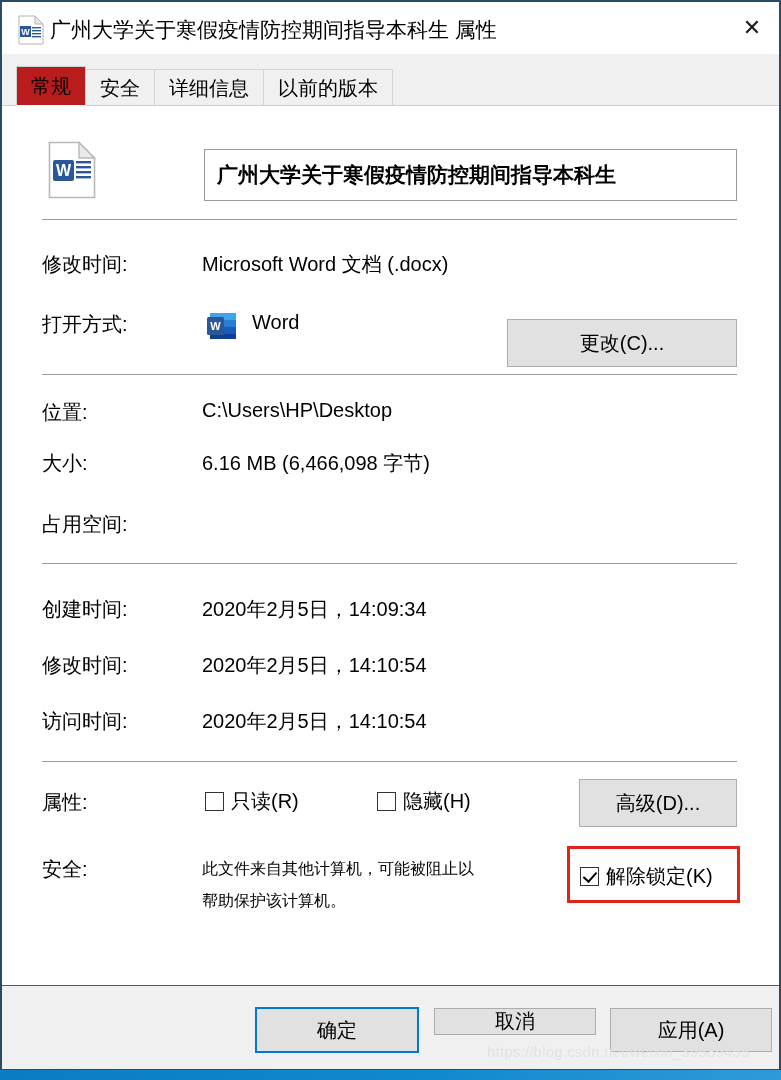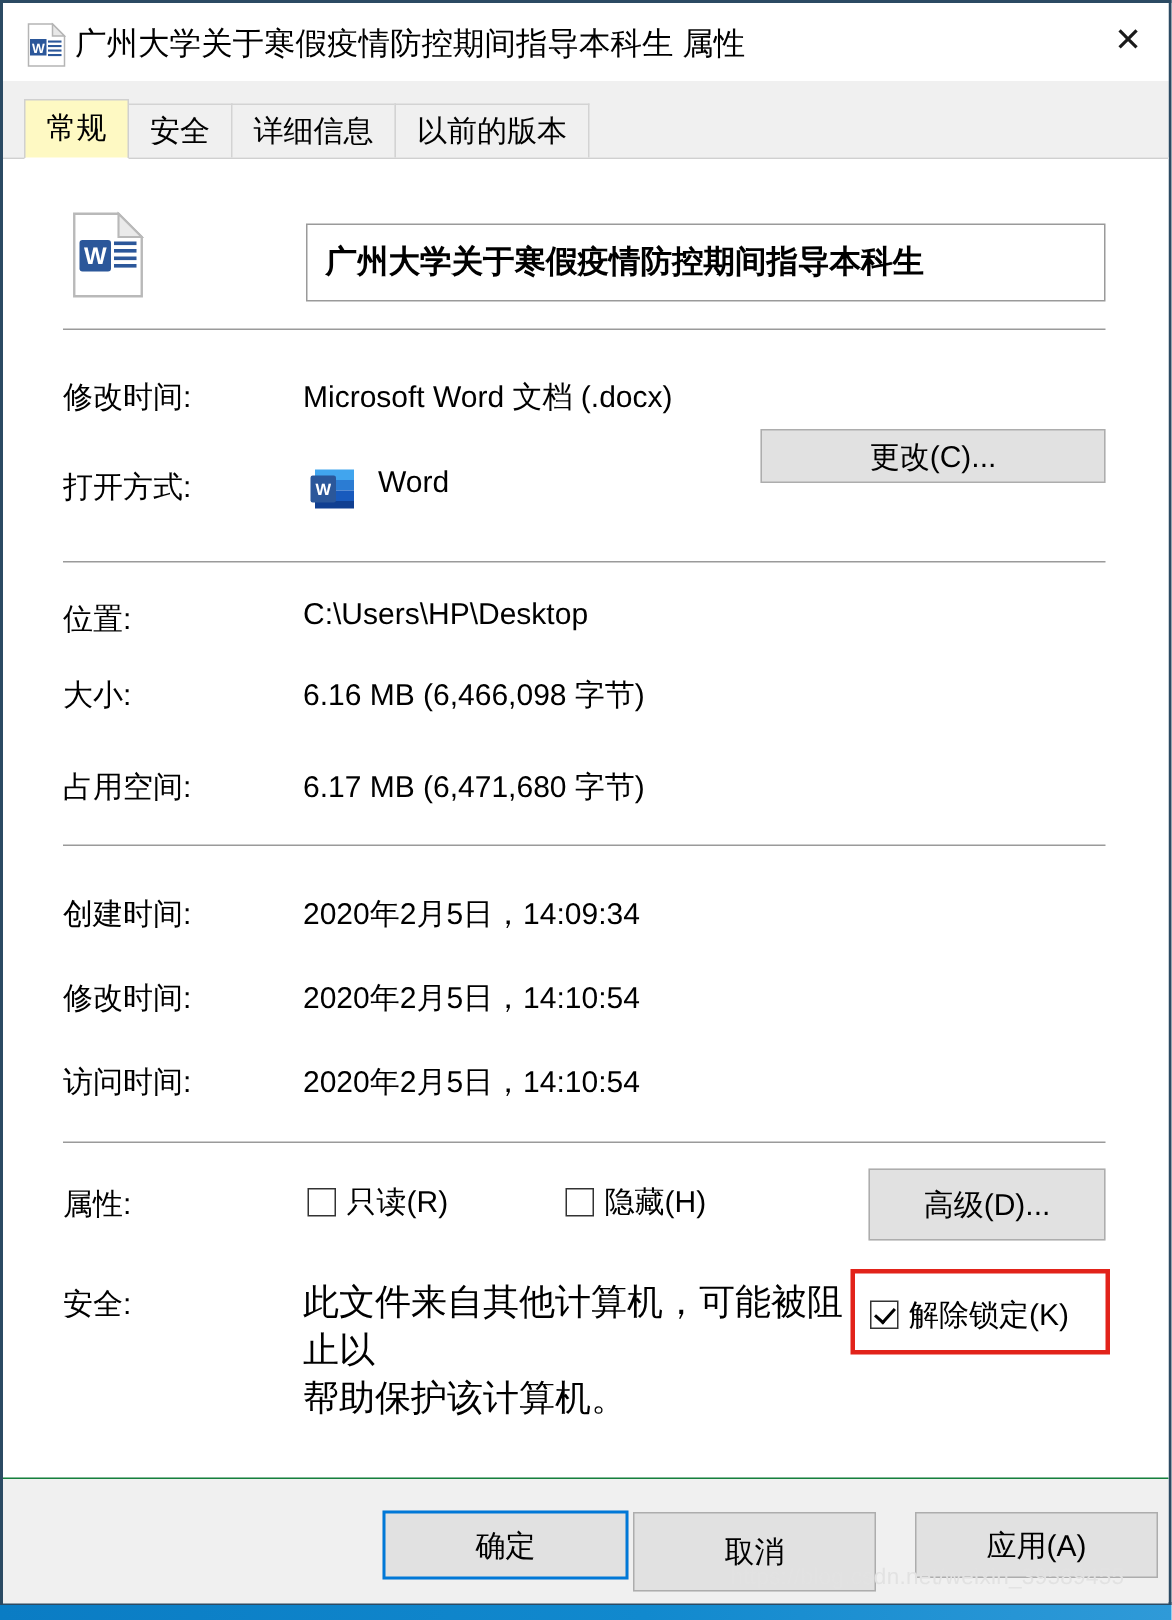--- a/index.html
+++ b/index.html
@@ -64,21 +64,21 @@
     font-size:20px; color:#000000;
     background:#f0f0f0;
     border:1px solid #d3d3d3;
     border-bottom:none;
     margin-right:-1px;
     box-sizing:border-box;
     white-space:nowrap;
     cursor:pointer;
   }
   .tab.active {
-    background:#fef9c3;
+    background:#b91c1c;
     height:40px; line-height:39px;
     border:1px solid #d0d0d0;
     border-bottom:1px solid #ffffff;
     position:relative; z-index:3;
   }
 
   
   #page {
     position:absolute; left:2px; top:105px; width:777px; height:880px;
     background:#ffffff;
@@ -156,21 +156,21 @@
   #red-box {
     position:absolute; left:565px; top:845px; width:173px; height:57px;
     border:3px solid #e2231a; box-sizing:border-box;
     background:transparent;
     pointer-events:none;
   }
 
   
   #security-text {
     position:absolute; left:200px; top:852px; width:370px;
-    font-size:24px; color:#000000; line-height:32px;
+    font-size:16px; color:#000000; line-height:32px;
   }
 
   
   #footer {
     position:absolute; left:2px; top:985px; width:777px; height:83px;
     background:#f0f0f0;
     border-top:1px solid #15803d;
   }
 
   #watermark {
@@ -253,32 +253,31 @@
         <rect x="4" y="11" width="26" height="7" fill="#2b7cd3"></rect>
         <rect x="4" y="18" width="26" height="7" fill="#185abd"></rect>
         <rect x="4" y="25" width="26" height="5" fill="#103f91"></rect>
         <rect x="1" y="8" width="17" height="18" rx="1.5" fill="#2b579a"></rect>
         <text x="9.5" y="21" font-size="11" font-family="Liberation Sans, sans-serif" fill="#ffffff" text-anchor="middle" font-weight="bold">W</text>
       </svg>
     </span>
 
     <div class="row-value" style="left:250px; top:205px;">Word</div>
 
-    <div class="btn" style="left:505px; top:180px; width:230px; height:36px;">更改(C)...</div>
+    <div class="btn" style="left:505px; top:213px; width:230px; height:48px;">更改(C)...</div>
 
     <div class="sep" style="top:268px;"></div>
 
     <div class="row-label" style="left:40px;  top:293px;">位置:</div>
     <div class="row-value" style="left:200px; top:293px;">C:\Users\HP\Desktop</div>
 
     <div class="row-label" style="left:40px;  top:344px;">大小:</div>
     <div class="row-value" style="left:200px; top:344px;">6.16 MB (6,466,098 字节)</div>
 
     <div class="row-label" style="left:40px;  top:405px;">占用空间:</div>
-    <div class="row-value" style="left:200px; top:405px;">6.17 MB (6,471,680 字节)</div>
 
     <div class="sep" style="top:457px;"></div>
 
     <div class="row-label" style="left:40px;  top:490px;">创建时间:</div>
     <div class="row-value" style="left:200px; top:490px;">2020年2月5日，14:09:34</div>
 
     <div class="row-label" style="left:40px;  top:546px;">修改时间:</div>
     <div class="row-value" style="left:200px; top:546px;">2020年2月5日，14:10:54</div>
 
     <div class="row-label" style="left:40px;  top:602px;">访问时间:</div>
@@ -311,21 +310,21 @@
       <span class="box checked"></span>
       <span>解除锁定(K)</span>
     </label>
 
     <div id="red-box" style="top:740px;"></div>
 
   </div>
 
   <div id="footer">
     <div class="btn default" style="left:253px; top:21px; width:164px; height:46px;">确定</div>
-    <div class="btn" style="left:420px; top:22px; width:162px; height:53px;">取消</div>
+    <div class="btn" style="left:432px; top:22px; width:162px; height:27px;">取消</div>
     <div class="btn" style="left:608px; top:22px; width:162px; height:44px;">应用(A)</div>
   </div>
 
   <div id="watermark">https://blog.csdn.net/weixin_39589455</div>
 
   <div id="bottom-strip"></div>
 
 </div>
 
 </body></html>

